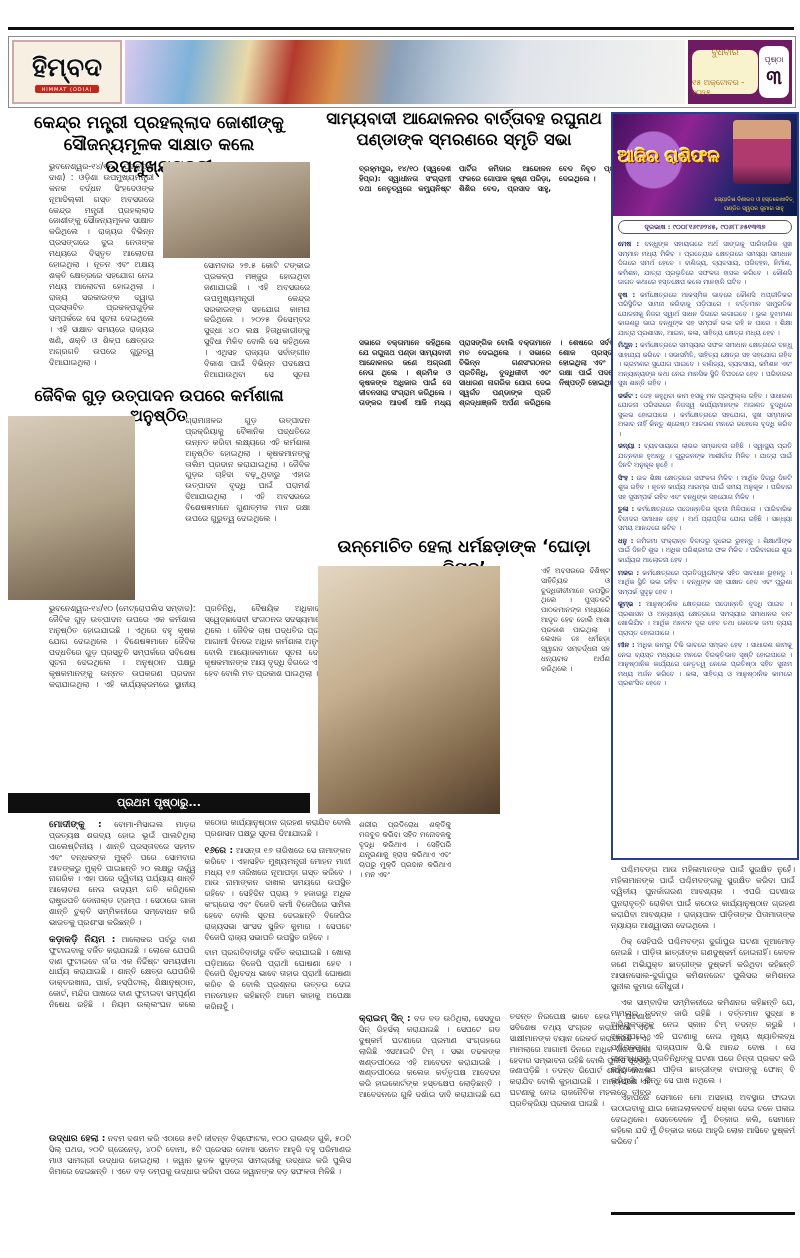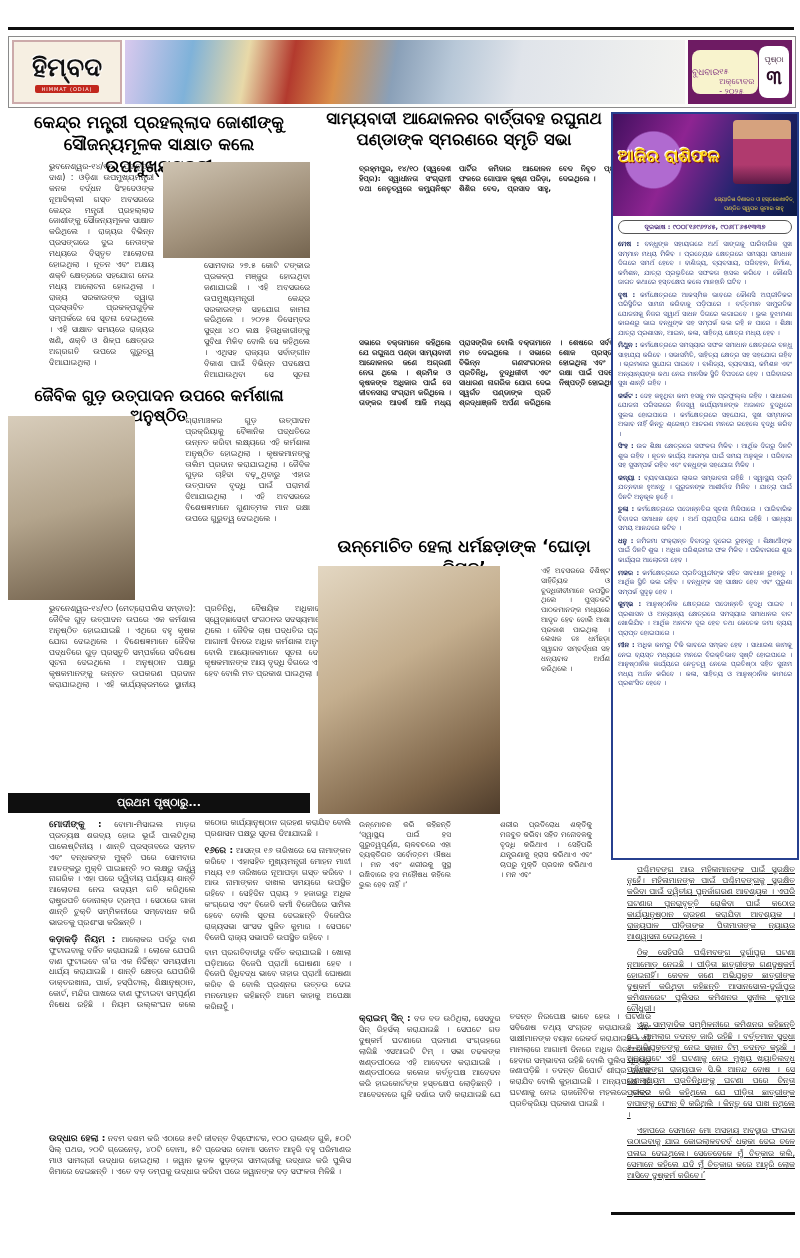--- a/index.html
+++ b/index.html
@@ -12,21 +12,21 @@
   .logo{width:106px;background:#f6efe2;border:2px solid #caa;display:flex;flex-direction:column;
         align-items:center;justify-content:center;margin:3px;}
   .logo-main{font-size:26px;font-weight:bold;color:#101010;text-shadow:1px 1px 0 #fff,-1px -1px 0 #fff;}
   .logo-sub{font-size:5px;color:#fff;background:#c2271d;padding:1px 6px;border-radius:2px;margin-top:2px;letter-spacing:1px;}
   .collage{flex:1;margin:3px 0;background:
       linear-gradient(100deg,#d9c9ee 0%,#7fb2d9 12%,#e8d9a8 22%,#b33a2e 30%,#d98f4a 38%,#8aa0b8 48%,#b8c8d8 58%,#e0e4ea 70%,#f3f3f0 100%);}
   .mast-title{position:absolute;right:118px;top:12px;font-size:37px;font-weight:bold;color:#4d1212;
       text-shadow:1px 1px 0 #fff;white-space:nowrap;}
   .datebox{width:104px;background:#6e1b63;margin:3px;position:relative;}
   .daypill{position:absolute;left:4px;top:10px;width:66px;height:44px;background:#f8f3cd;border-radius:8px;
-      display:flex;align-items:center;justify-content:center;color:#701a75;}
+      display:flex;flex-direction:column;align-items:center;justify-content:center;color:#a16207;}
   .daypill .d1{font-size:9px;} .daypill .d2{font-size:8px;margin-top:20px;}
   .pagepill{position:absolute;right:3px;top:6px;width:30px;height:52px;background:#fff;border-radius:8px;
       display:flex;flex-direction:column;align-items:center;justify-content:center;color:#2b0b26;}
   .pagepill .p1{font-size:8px;} .pagepill .p2{font-size:20px;font-weight:bold;}
   
   .hl{font-weight:bold;text-align:center;color:#000;line-height:1.28;}
   .bd{font-size:8px;line-height:1.36;text-align:justify;overflow:hidden;margin-left:41px;}
   .bd p{margin:0 0 4px 0;}
   .lead{font-weight:bold;font-size:9px;}
   .cols2{column-count:2;column-gap:9px;}
@@ -45,21 +45,21 @@
       text-shadow:1px 1px 0 #7a1010,-1px -1px 0 #fff;}
   .guru{position:absolute;right:6px;top:6px;width:58px;height:64px;border-radius:4px;
       background:linear-gradient(180deg,#d6a27e 0 30%,#b03a6e 30% 70%,#5e1b46);}
   .cred{position:absolute;right:4px;bottom:4px;text-align:center;color:#ffe24a;font-size:5.6px;line-height:1.5;}
   .phone{margin:4px 5px;border:1px solid #555;border-radius:9px;font-size:6.6px;text-align:center;
       color:#4a2b7a;padding:2px 0;font-weight:bold;}
   .rash-bd{font-size:6.7px;line-height:1.42;color:#1c2a6d;text-align:justify;padding:2px 5px;overflow:hidden;}
   .rash-bd p{margin:0 0 3px 0;}
   .rash-bd b{color:#101d55;}
   .br-col{font-size:8px;line-height:1.4;text-align:justify;overflow:hidden;}
-  .br-col p{margin:0 0 5px 16px;text-indent:10px;text-decoration:underline;}
+  .br-col p{margin:0 0 5px 0;text-indent:10px;}
 </style>
 </head>
 <body>
 
 <div class="page">
 
   <div class="abs rule" style="left:8px;top:27px;width:786px;height:3px;"></div>
 
   <div class="abs masthead" style="left:8px;top:36px;width:786px;height:70px;">
     <div class="logo">
@@ -109,21 +109,20 @@
   <div class="abs hl" style="left:318px;top:108px;width:292px;height:52px;font-size:16.5px;">ସାମ୍ୟବାଦୀ ଆନ୍ଦୋଳନର ବାର୍ତ୍ତାବହ ରଘୁନାଥ ପଣ୍ଡାଙ୍କ ସ୍ମରଣରେ ସ୍ମୃତି ସଭା</div>
   <div class="abs bd cols3" style="left:318px;top:164px;width:292px;height:40px;font-size:7.4px;">ବ୍ରହ୍ମପୁର, ୧୪/୧୦ (ସ୍ୱଦେଶ ହିପ୍ର): ସ୍ୱାଧୀନତା ସଂଗ୍ରାମୀ ତଥା ନେତୃତ୍ୱରେ କମ୍ୟୁନିଷ୍ଟ ପାର୍ଟିର ଜମିଦାର ଆନ୍ଦୋଳନ ଫଳରେ ଗୋପାଳ କୃଷ୍ଣ ପରିଡ଼ା, ଶିଶିର ବେଦ, ପ୍ରସାଦ ସାହୁ, ବେଦ ନିବୃତ ପ୍ରମୁଖ ଯୋଗ ଦେଇଥିଲେ ।</div>
   <div class="abs bd cols3" style="left:318px;top:338px;width:292px;height:186px;font-size:7.4px;">ସଭାରେ ବକ୍ତାମାନେ କହିଥିଲେ ଯେ ରଘୁନାଥ ପଣ୍ଡା ସାମ୍ୟବାଦୀ ଆନ୍ଦୋଳନର ଜଣେ ଅଗ୍ରଣୀ ନେତା ଥିଲେ । ଶ୍ରମିକ ଓ କୃଷକଙ୍କ ଅଧିକାର ପାଇଁ ସେ ଜୀବନସାରା ସଂଗ୍ରାମ କରିଥିଲେ । ତାଙ୍କର ଆଦର୍ଶ ଆଜି ମଧ୍ୟ ପ୍ରାସଙ୍ଗିକ ବୋଲି ବକ୍ତାମାନେ ମତ ଦେଇଥିଲେ । ସଭାରେ ବିଭିନ୍ନ ଗଣସଂଗଠନର ପ୍ରତିନିଧି, ବୁଦ୍ଧିଜୀବୀ ଏବଂ ସାଧାରଣ ନାଗରିକ ଯୋଗ ଦେଇ ସ୍ୱର୍ଗତ ପଣ୍ଡାଙ୍କ ପ୍ରତି ଶ୍ରଦ୍ଧାଞ୍ଜଳି ଅର୍ପଣ କରିଥିଲେ । ଶେଷରେ ସର୍ବସମ୍ମତିକ୍ରମେ ଶୋକ ପ୍ରସ୍ତାବ ଗୃହୀତ ହୋଇଥିଲା ଏବଂ ତାଙ୍କ ସ୍ମୃତି ରକ୍ଷା ପାଇଁ ପଦକ୍ଷେପ ନେବାକୁ ନିଷ୍ପତ୍ତି ହୋଇଥିଲା ।</div>
 
   <div class="abs hl" style="left:318px;top:536px;width:292px;height:26px;font-size:17px;">ଉନ୍ମୋଚିତ ହେଲା ଧର୍ମଛଡ଼ାଙ୍କ ‘ଘୋଡ଼ା ଡିମ୍ବ’</div>
   <div class="abs" style="left:318px;top:566px;width:292px;height:248px;display:flex;gap:0;">
     <div class="photo-book" style="width:206px;height:248px;"></div>
     <div class="bd" style="width:78px;height:248px;font-size:7.2px;">ଏହି ଅବସରରେ ବିଶିଷ୍ଟ ସାହିତ୍ୟିକ ଓ ବୁଦ୍ଧିଜୀବୀମାନେ ଉପସ୍ଥିତ ଥିଲେ । ପୁସ୍ତକଟି ପାଠକମାନଙ୍କ ମଧ୍ୟରେ ଆଦୃତ ହେବ ବୋଲି ଆଶା ପ୍ରକାଶ ପାଇଥିଲା । ଲେଖକ ତଃ ଧର୍ମଛଡ଼ା ସ୍ୱାଗତ ସମ୍ବର୍ଦ୍ଧନା ସହ ଧନ୍ୟବାଦ ଅର୍ପଣ କରିଥିଲେ ।</div>
   </div>
   <div class="abs" style="left:318px;top:820px;width:292px;height:186px;display:flex;gap:8px;">
-    <div class="bd" style="width:92px;height:186px;font-size:7.4px;">ଉନ୍ମୋଚନ କରି କହିଛନ୍ତି ‘ସ୍ୱାସ୍ଥ୍ୟ ପାଇଁ ହସ ଗୁରୁତ୍ୱପୂର୍ଣ୍ଣ, ଚାଳବଚରେ ଏହା ବ୍ୟକ୍ତିଗତ ସର୍ବୋତ୍ତମ ଔଷଧ । ମନ ଏବଂ ଶରୀରକୁ ସୁସ୍ଥ ରଖିବାରେ ହସ ମହୌଷଧ କହିଲେ ଭୁଲ ହେବ ନାହିଁ ।’</div>
     <div class="bd" style="width:92px;height:186px;font-size:7.4px;">ଶରୀର ପ୍ରତିରୋଧ ଶକ୍ତିକୁ ମଜବୁତ କରିବା ସହିତ ମନୋବଳକୁ ବୃଦ୍ଧି କରିଥାଏ । ସେହିପରି ଯନ୍ତ୍ରଣାକୁ ହ୍ରାସ କରିଥାଏ ଏବଂ ଚାପରୁ ମୁକ୍ତି ପ୍ରଦାନ କରିଥାଏ । ମନ ଏବଂ</div>
   </div>
 
   <div class="abs bd cols2" style="left:318px;top:1012px;width:292px;height:200px;">
     <p><span class="lead">କ୍ରାଇମ୍ ସିନ୍ :</span><span> ବଡ ବଡ ଉଠିଥିଲା, ସେସବୁର ସିନ୍ ରିହର୍ସଲ୍ କରାଯାଇଛି । ସେପଟେ ଗଡ ଦୁଷ୍କର୍ମ ଘଟଣାରେ ପ୍ରମାଣ ସଂଗ୍ରହରେ ଲାଗିଛି ଏସଆଇଟି ଟିମ୍ । ସଭା ଚଢକଙ୍କ ଖଣ୍ଡପୀଠରେ ଏହି ଆବେଦନ କରାଯାଇଛି । ଖଣ୍ଡପୀଠରେ କଲେଜ କର୍ତ୍ତୃପକ୍ଷ ଆବେଦନ କରି ହାଇକୋର୍ଟଙ୍କ ହସ୍ତକ୍ଷେପ ଲୋଡ଼ିଛନ୍ତି । ଆବେଦନରେ ଗୁଳି ଦର୍ଶାଇ ଦାବି କରାଯାଇଛି ଯେ ତଦନ୍ତ ନିରପେକ୍ଷ ଭାବେ ହେଉ । ଘଟଣାର ସବିଶେଷ ତଥ୍ୟ ସଂଗ୍ରହ କରାଯାଉଛି ଏବଂ ସାକ୍ଷୀମାନଙ୍କ ବୟାନ ରେକର୍ଡ କରାଯାଇଛି । ଏହି ମାମଲାରେ ଆଗାମୀ ଦିନରେ ଅଧିକ ଗିରଫଦାରୀ ହେବାର ସମ୍ଭାବନା ରହିଛି ବୋଲି ପୁଲିସ ସୂତ୍ରରୁ ଜଣାପଡ଼ିଛି । ତଦନ୍ତ ରିପୋର୍ଟ ଶୀଘ୍ର ଦାଖଲ କରାଯିବ ବୋଲି କୁହାଯାଇଛି । ଅନ୍ୟପକ୍ଷେ ଏହି ଘଟଣାକୁ ନେଇ ରାଜନୈତିକ ମହଲରେ ତୀବ୍ର ପ୍ରତିକ୍ରିୟା ପ୍ରକାଶ ପାଇଛି ।</span></p>
   </div>
 
   <div class="abs rash" style="left:611px;top:112px;width:184px;height:744px;">
     <div class="rash-head">
       <div class="rash-title">ଆଜିର ରାଶିଫଳ</div>
@@ -132,22 +131,22 @@
         <div>ଜ୍ୟୋତିଷ ବିଶାରଦ ଓ ହସ୍ତରେଖାବିତ୍</div>
         <div>ପଣ୍ଡିତ ସ୍ୱପନ କୁମାର ସାହୁ</div>
       </div>
     </div>
     <div class="phone">ଦୂରଭାଷ : ୯୦୦୮୧୬୯୬୨୪୫, ୯୦୬୮୮୬୫୧୩୩୭</div>
     <div class="rash-bd" style="height:596px;">
       <p><b>ମେଷ :</b><span> ବନ୍ଧୁଙ୍କ ସହାୟତାରେ ଅର୍ଥ ସାଙ୍ଗକୁ ପାରିବାରିକ ସୁଖ ସମ୍ମାନ ମଧ୍ୟ ମିଳିବ । ପ୍ରତ୍ୟେକ କ୍ଷେତ୍ରରେ ସମସ୍ୟା ସମାଧାନ ଦିଗରେ ସମର୍ଥ ହେବେ । ବାଣିଜ୍ୟ, ବ୍ୟବସାୟ, ପରିବହନ, ନିର୍ମାଣ, କମିଶନ, ଯାତ୍ରା ପ୍ରଭୃତିରେ ସଫଳତା ହାସଲ କରିବେ । କୌଣସି ଜାଗତ କଥାରେ ହସ୍ତକ୍ଷେପ କଲେ ମାନହାନି ଘଟିବ ।</span></p>
       <p><b>ବୃଷ :</b><span> କର୍ମକ୍ଷେତ୍ରରେ ଆକସ୍ମିକ ଭାବରେ କୌଣସି ଅପ୍ରୀତିକର ପରିସ୍ଥିତିର ସାମନା କରିବାକୁ ପଡ଼ିପାରେ । ବର୍ତ୍ତମାନ ସାମ୍ପ୍ରତିକ ଯୋଜନାକୁ ନିଜର ସ୍ୱାର୍ଥ ସାଧନ ଦିଗରେ ଲଗାଇବେ । ଭୁଲ ବୁଝାମଣା କାରଣରୁ ଭାଇ ବନ୍ଧୁଙ୍କ ସହ ସମ୍ପର୍କ ଭଲ ରହି ନ ପାରେ । ଶିକ୍ଷା ଯାତ୍ରା ପ୍ରଶାସନ, ଆଇନ, କଳା, ସାହିତ୍ୟ କ୍ଷେତ୍ର ମଧ୍ୟ ହେବ ।</span></p>
       <p><b>ମିଥୁନ :</b><span> କର୍ମକ୍ଷେତ୍ରରେ ସମସ୍ୟାର ସଫଳ ସମାଧାନ କ୍ଷେତ୍ରରେ ବନ୍ଧୁ ସାହାଯ୍ୟ କରିବେ । ସଭାସମିତି, ସାହିତ୍ୟ କ୍ଷେତ୍ର ସହ ସହଯୋଗ ରହିବ । ଭ୍ରମଣର ସୁଯୋଗ ପାଇବେ । ବାଣିଜ୍ୟ, ବ୍ୟବସାୟ, କମିଶନ ଏବଂ ଅନ୍ୟାନ୍ୟଙ୍କ କଥା ନେଇ ମାନସିକ ସ୍ଥିତି ବିପଦରେ ହେବ । ପରିବାରର ସୁଖ ଶାନ୍ତି ରହିବ ।</span></p>
       <p><b>କର୍କଟ :</b><span> ଦେହ କହୁଥିବା କାମ ହସକୁ ମନ ପ୍ରଫୁଲ୍ଲ ରହିବ । ସାଧାରଣ ଯୋଜନା ପରିସରରେ ନିଜସ୍ୱ କାର୍ଯ୍ୟମାନଙ୍କ ଅଜାଣତ ବୁଦ୍ଧିରେ ସୁଲଭ ହୋଇପାରେ । କର୍ମକ୍ଷେତ୍ରରେ ସହଯୋଗ, ସୁଖ ସମ୍ମାନର ଅଭାବ ନାହିଁ କିନ୍ତୁ ଶ୍ରେଷ୍ଠ ଆଚରଣ ମନରେ ରହେଲେ ବୃଦ୍ଧି କରିବ ।</span></p>
+      <p><b>କନ୍ୟା :</b><span> ବ୍ୟବସାୟରେ ଲାଭର ସମ୍ଭାବନା ରହିଛି । ସ୍ୱାସ୍ଥ୍ୟ ପ୍ରତି ଯତ୍ନବାନ ହୁଅନ୍ତୁ । ଗୁରୁଜନଙ୍କ ଆଶୀର୍ବାଦ ମିଳିବ । ଯାତ୍ରା ପାଇଁ ଦିନଟି ଅନୁକୂଳ ନୁହେଁ ।</span></p>
       <p><b>ସିଂହ :</b><span> ଉଚ୍ଚ ଶିକ୍ଷା କ୍ଷେତ୍ରରେ ସଫଳତା ମିଳିବ । ଆର୍ଥିକ ଦିଗରୁ ଦିନଟି ଶୁଭ ରହିବ । ନୂତନ କାର୍ଯ୍ୟ ଆରମ୍ଭ ପାଇଁ ସମୟ ଅନୁକୂଳ । ପରିବାର ସହ ସୁସମ୍ପର୍କ ରହିବ ଏବଂ ବନ୍ଧୁଙ୍କ ସହଯୋଗ ମିଳିବ ।</span></p>
-      <p><b>କନ୍ୟା :</b><span> ବ୍ୟବସାୟରେ ଲାଭର ସମ୍ଭାବନା ରହିଛି । ସ୍ୱାସ୍ଥ୍ୟ ପ୍ରତି ଯତ୍ନବାନ ହୁଅନ୍ତୁ । ଗୁରୁଜନଙ୍କ ଆଶୀର୍ବାଦ ମିଳିବ । ଯାତ୍ରା ପାଇଁ ଦିନଟି ଅନୁକୂଳ ନୁହେଁ ।</span></p>
       <p><b>ତୁଳା :</b><span> କର୍ମକ୍ଷେତ୍ରରେ ପଦୋନ୍ନତିର ସୂଚନା ମିଳିପାରେ । ପାରିବାରିକ ବିବାଦର ସମାଧାନ ହେବ । ଅର୍ଥ ପ୍ରାପ୍ତିର ଯୋଗ ରହିଛି । ସନ୍ଧ୍ୟା ସମୟ ଆନନ୍ଦରେ କଟିବ ।</span></p>
       <p><b>ଧନୁ :</b><span> ଜମିଜମା ସଂକ୍ରାନ୍ତ ବିବାଦରୁ ଦୂରେଇ ରୁହନ୍ତୁ । ଶିକ୍ଷାର୍ଥୀଙ୍କ ପାଇଁ ଦିନଟି ଶୁଭ । ଅଧିକ ପରିଶ୍ରମର ଫଳ ମିଳିବ । ପରିବାରରେ ଶୁଭ କାର୍ଯ୍ୟର ଆଲୋଚନା ହେବ ।</span></p>
       <p><b>ମକର :</b><span> କର୍ମକ୍ଷେତ୍ରରେ ପ୍ରତିଦ୍ୱନ୍ଦୀଙ୍କ ସହିତ ସାବଧାନ ରୁହନ୍ତୁ । ଆର୍ଥିକ ସ୍ଥିତି ଭଲ ରହିବ । ବନ୍ଧୁଙ୍କ ସହ ସାକ୍ଷାତ ହେବ ଏବଂ ପୁରୁଣା ସମ୍ପର୍କ ସୁଦୃଢ଼ ହେବ ।</span></p>
       <p><b>କୁମ୍ଭ :</b><span> ଆନୁଷ୍ଠାନିକ କ୍ଷେତ୍ରରେ ପଦୋନ୍ନତି ବୃଦ୍ଧି ପାଇବ । ପ୍ରଶାସନ ଓ ଅନ୍ୟାନ୍ୟ କ୍ଷେତ୍ରରେ ସମସ୍ୟାର ସମାଧାନର ବାଟ ଖୋଲିଯିବ । ଆର୍ଥିକ ଅନଟନ ଦୂର ହେବ ତଥା କେତେକ ଜମା ବ୍ୟୟ ପ୍ରାପ୍ତ ହୋଇପାରେ ।</span></p>
       <p><b>ମୀନ :</b><span> ଅଧିକ କାମରୁ ଟିକି ଭାବରେ ସମ୍ଭବ ହେବ । ସାଧାରଣ କାମକୁ ନେଇ ବ୍ୟସ୍ତ ମଧ୍ୟରେ ମନରେ ବିରକ୍ତିଭାବ ସୃଷ୍ଟି ହୋଇପାରେ । ଆନୁଷ୍ଠାନିକ କାର୍ଯ୍ୟରେ ନେତୃତ୍ୱ ନେଲେ ପ୍ରତିଷ୍ଠା ସହିତ ସୁନାମ ମଧ୍ୟ ଅର୍ଜନ କରିବେ । କଳା, ସାହିତ୍ୟ ଓ ଆନୁଷ୍ଠାନିକ କାମରେ ପ୍ରଶଂସିତ ହେବେ ।</span></p>
     </div>
   </div>
 
   <div class="abs br-col" style="left:611px;top:864px;width:184px;height:344px;">
     <p>ପଶ୍ଚିମବଙ୍ଗ ଆଉ ମହିଳାମାନଙ୍କ ପାଇଁ ସୁରକ୍ଷିତ ନୁହେଁ। ମହିଳାମାନଙ୍କ ପାଇଁ ପଶ୍ଚିମବଙ୍ଗକୁ ସୁରକ୍ଷିତ କରିବା ପାଇଁ ଦ୍ୱିତୀୟ ପୁନର୍ଜାଗରଣ ଆବଶ୍ୟକ । ଏପରି ଘଟଣାର ପୁନରାବୃତ୍ତି ରୋକିବା ପାଇଁ କଠୋର କାର୍ଯ୍ୟାନୁଷ୍ଠାନ ଗ୍ରହଣ କରାଯିବା ଆବଶ୍ୟକ । ରାଜ୍ୟପାଳ ପୀଡ଼ିତାଙ୍କ ପିତାମାତାଙ୍କ ନ୍ୟାୟର ଆଶ୍ୱାସନା ଦେଇଥିଲେ ।</p>

